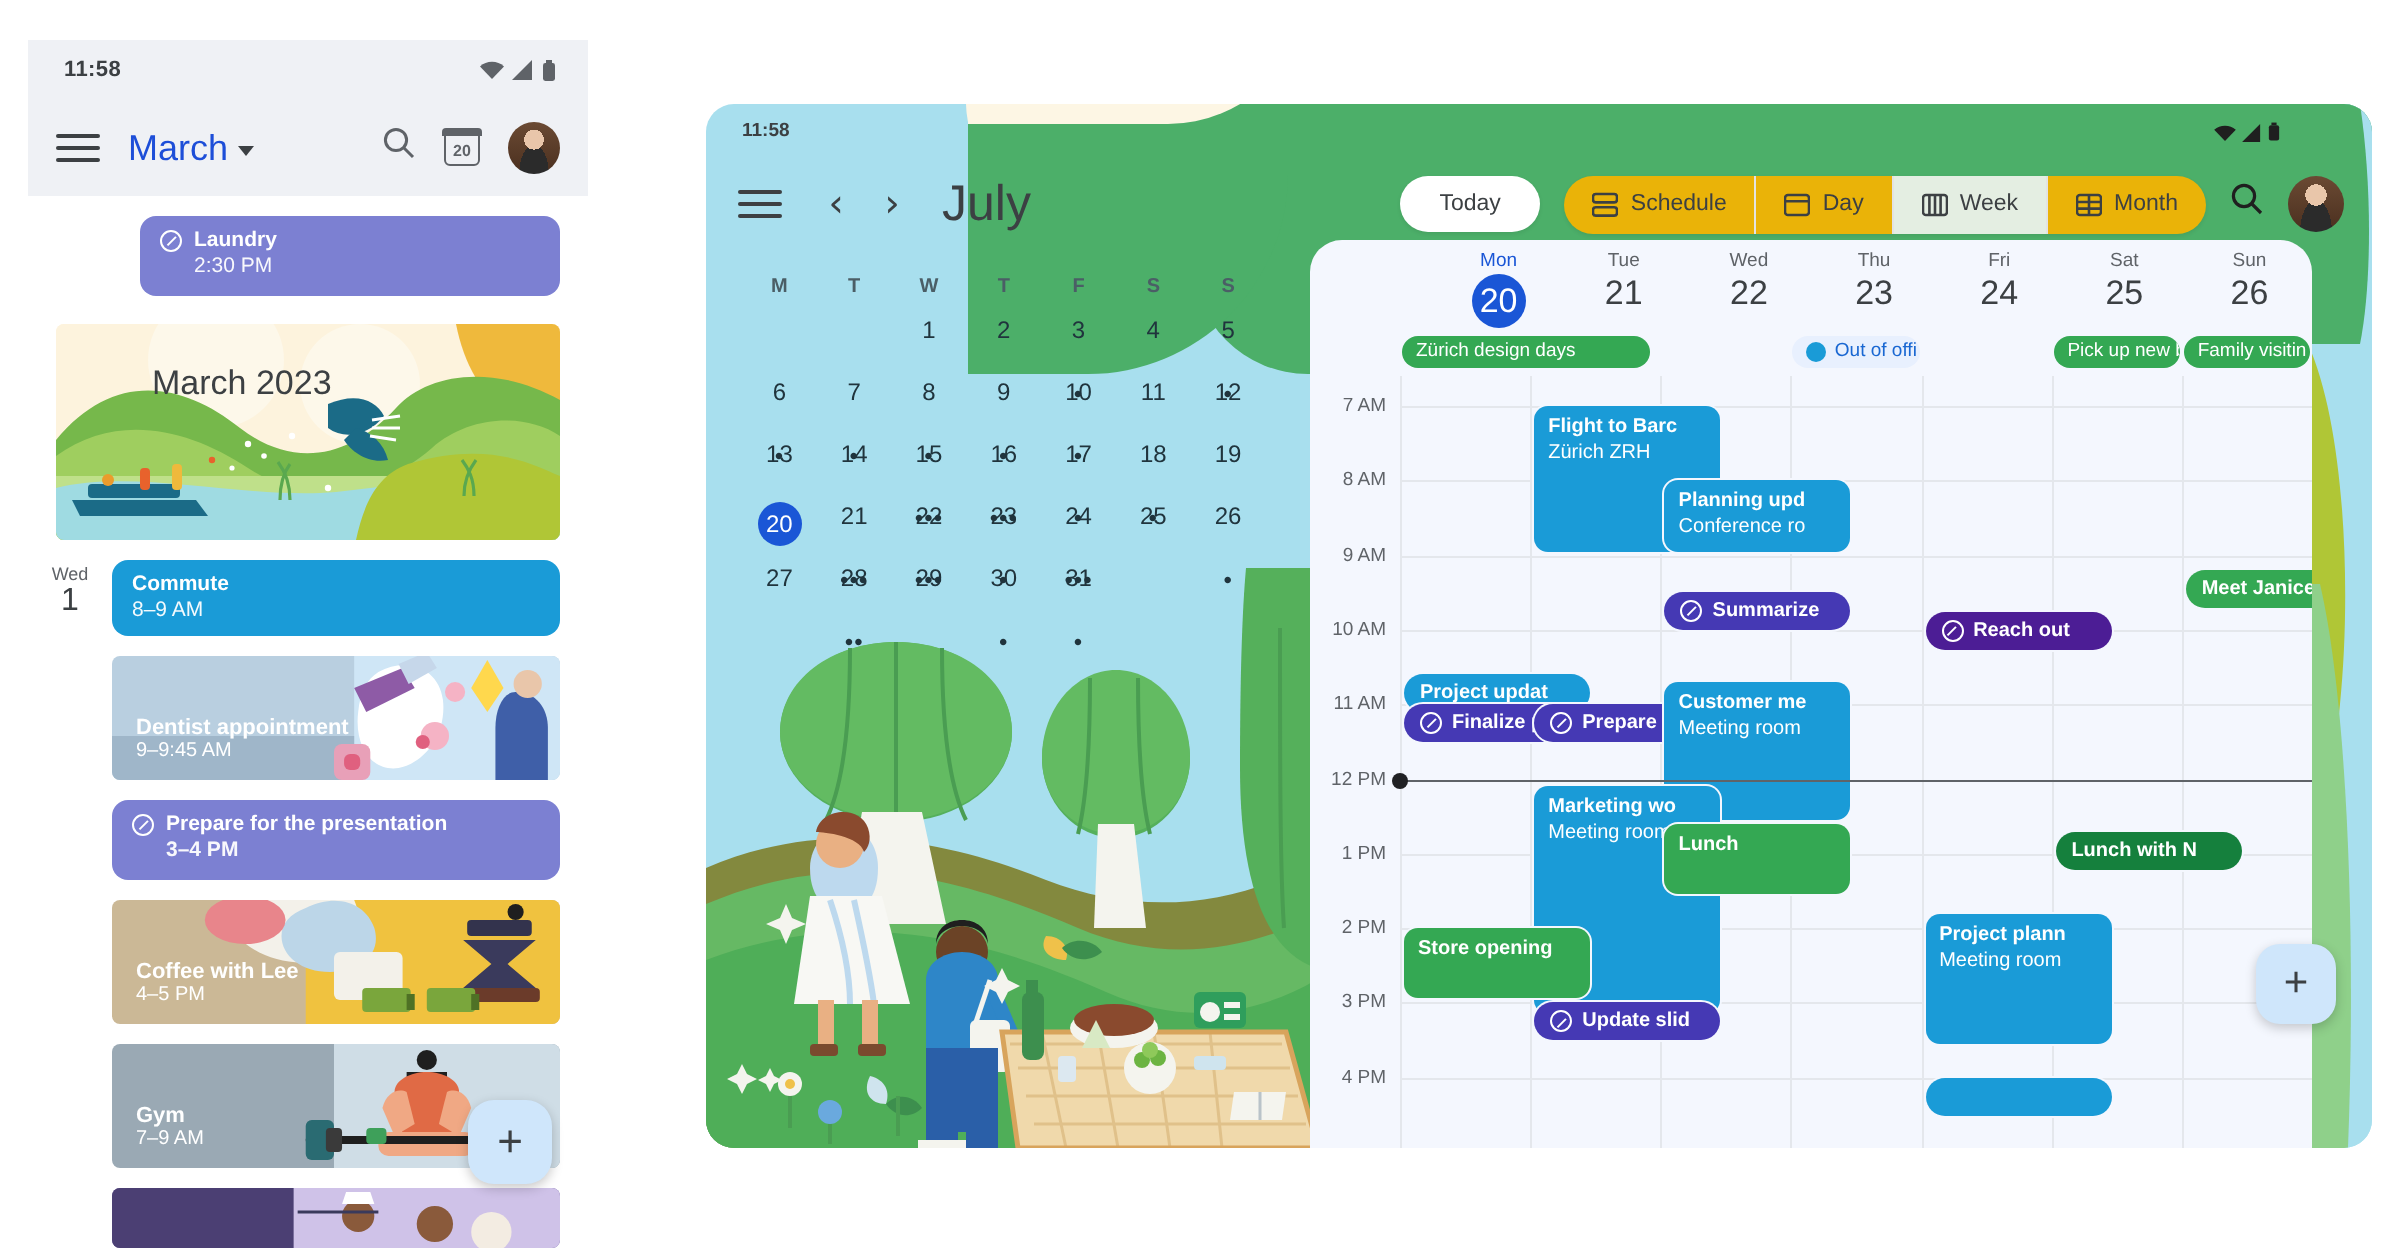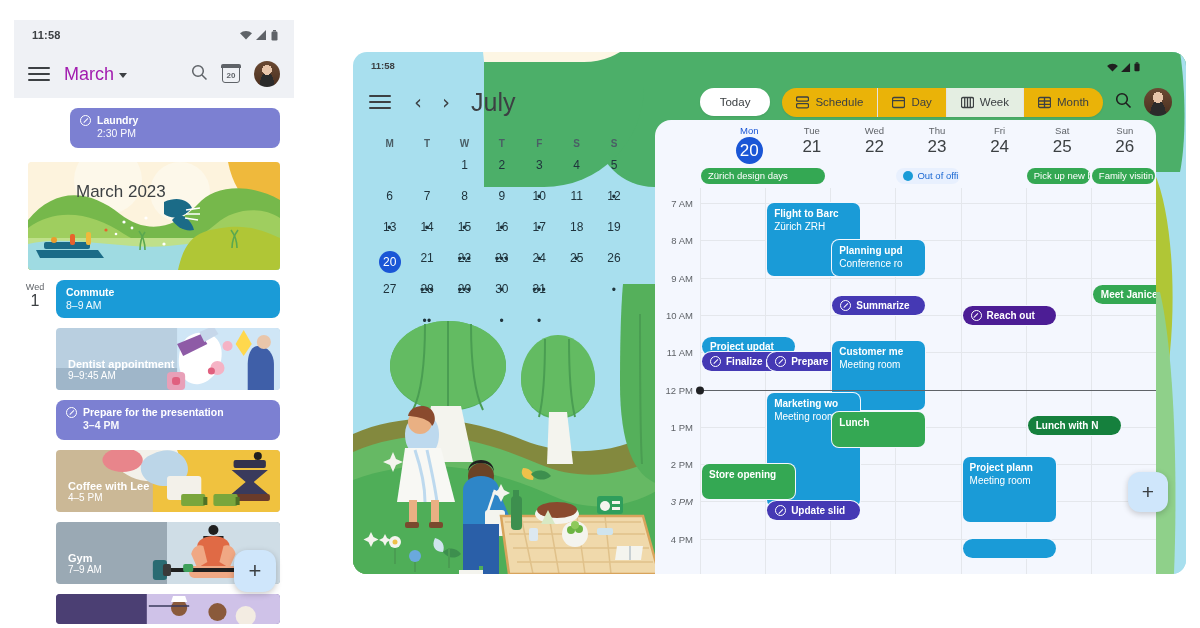--- a/index.html
+++ b/index.html
@@ -26,21 +26,21 @@
   .status-icons { display: flex; align-items: center; gap: 4px; }
   .status-icons svg { display: block; }
   .phone-appbar {
     height: 48px; background: #eff1f5;
     display: flex; align-items: center; padding: 0 14px 0 14px; gap: 0;
   }
   .hamburger { width: 22px; display: flex; flex-direction: column; gap: 4px; cursor: pointer; }
   .hamburger span { display: block; height: 2px; background: #3c4043; border-radius: 1px; }
   .month-btn {
     display: flex; align-items: center; gap: 5px; margin-left: 14px;
-    font-size: 18px; color: #a21caf; cursor: pointer;
+    font-size: 18px; color: #1d4ed8; cursor: pointer;
   }
   .caret-dn {
     width: 0; height: 0; border-left: 4.5px solid transparent;
     border-right: 4.5px solid transparent; border-top: 5px solid #3c4043;
     margin-top: 3px;
   }
   .appbar-right { margin-left: auto; display: flex; align-items: center; gap: 14px; }
   .cal-date-icon {
     width: 18px; height: 18px; border: 1.6px solid #5f6368; border-radius: 3px;
     font-size: 8px; color: #5f6368; display: flex; align-items: center;
@@ -758,21 +758,21 @@
       <div class="grid-wrap">
         <div class="hours" id="hours">
             <div style="top: 15px;">7 AM</div>
             <div style="top: 52.3px;">8 AM</div>
             <div style="top: 89.6px;">9 AM</div>
             <div style="top: 126.9px;">10 AM</div>
             <div style="top: 164.2px;">11 AM</div>
             <div style="top: 201.5px;">12 PM</div>
             <div style="top: 238.8px;">1 PM</div>
             <div style="top: 276.1px;">2 PM</div>
-            <div style="top: 313.4px; font-style: italic;">3 PM</div>
+            <div style="top: 313.4px;">3 PM</div>
             <div style="top: 350.7px;">4 PM</div>
           </div>
         <div class="gridlines" id="gridlines">
             <div class="hline" style="top: 15px;"></div>
             <div class="hline" style="top: 52.3px;"></div>
             <div class="hline" style="top: 89.6px;"></div>
             <div class="hline" style="top: 126.9px;"></div>
             <div class="hline" style="top: 164.2px;"></div>
             <div class="hline" style="top: 201.5px;"></div>
             <div class="hline" style="top: 238.8px;"></div>

